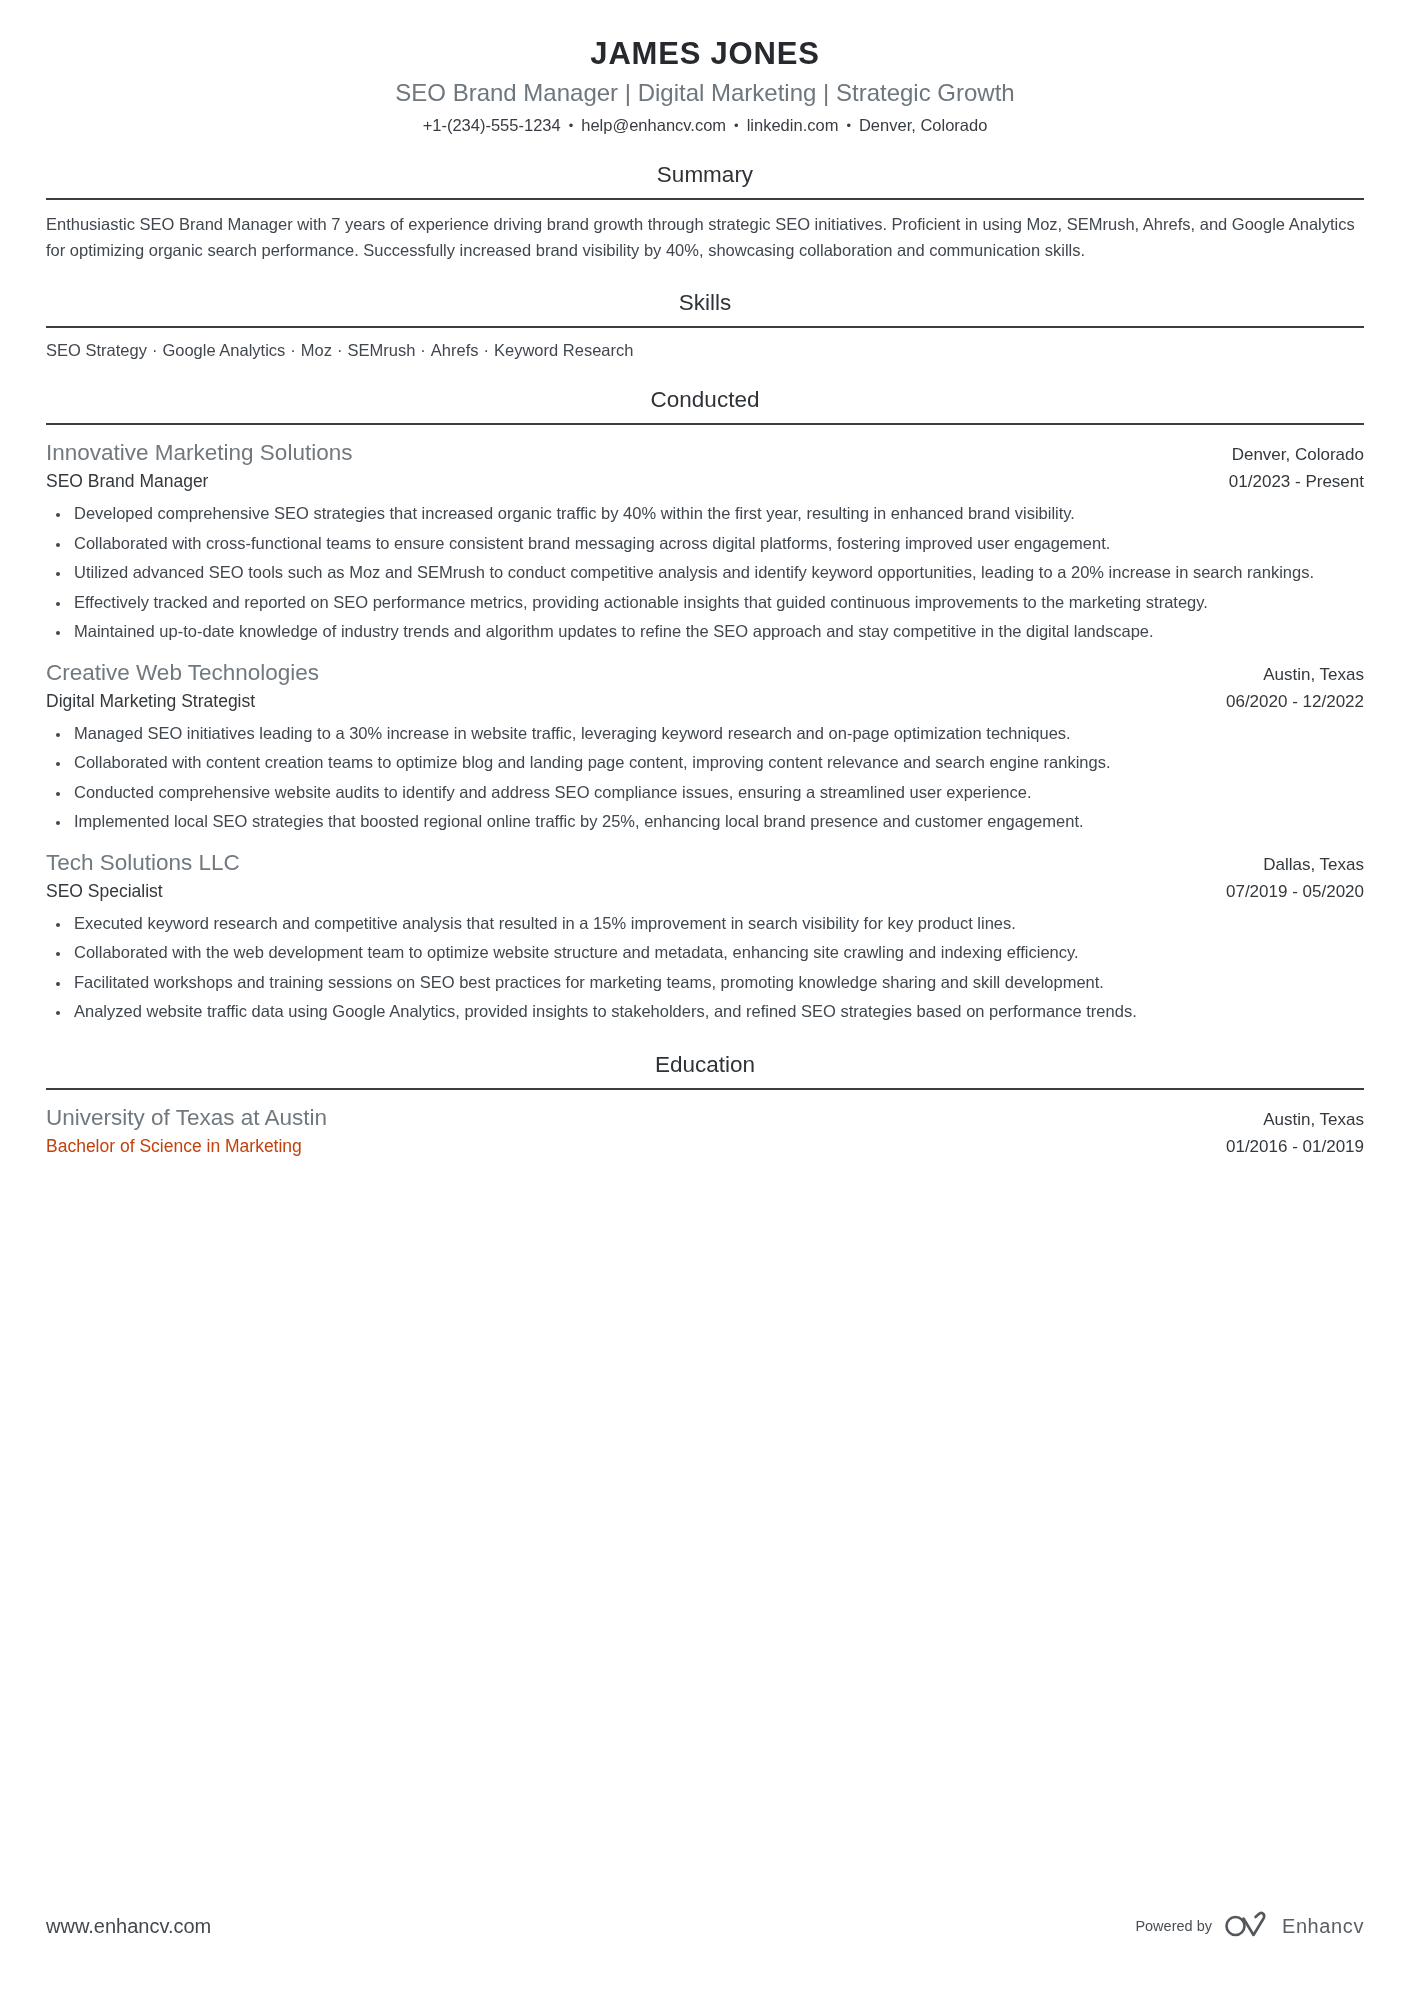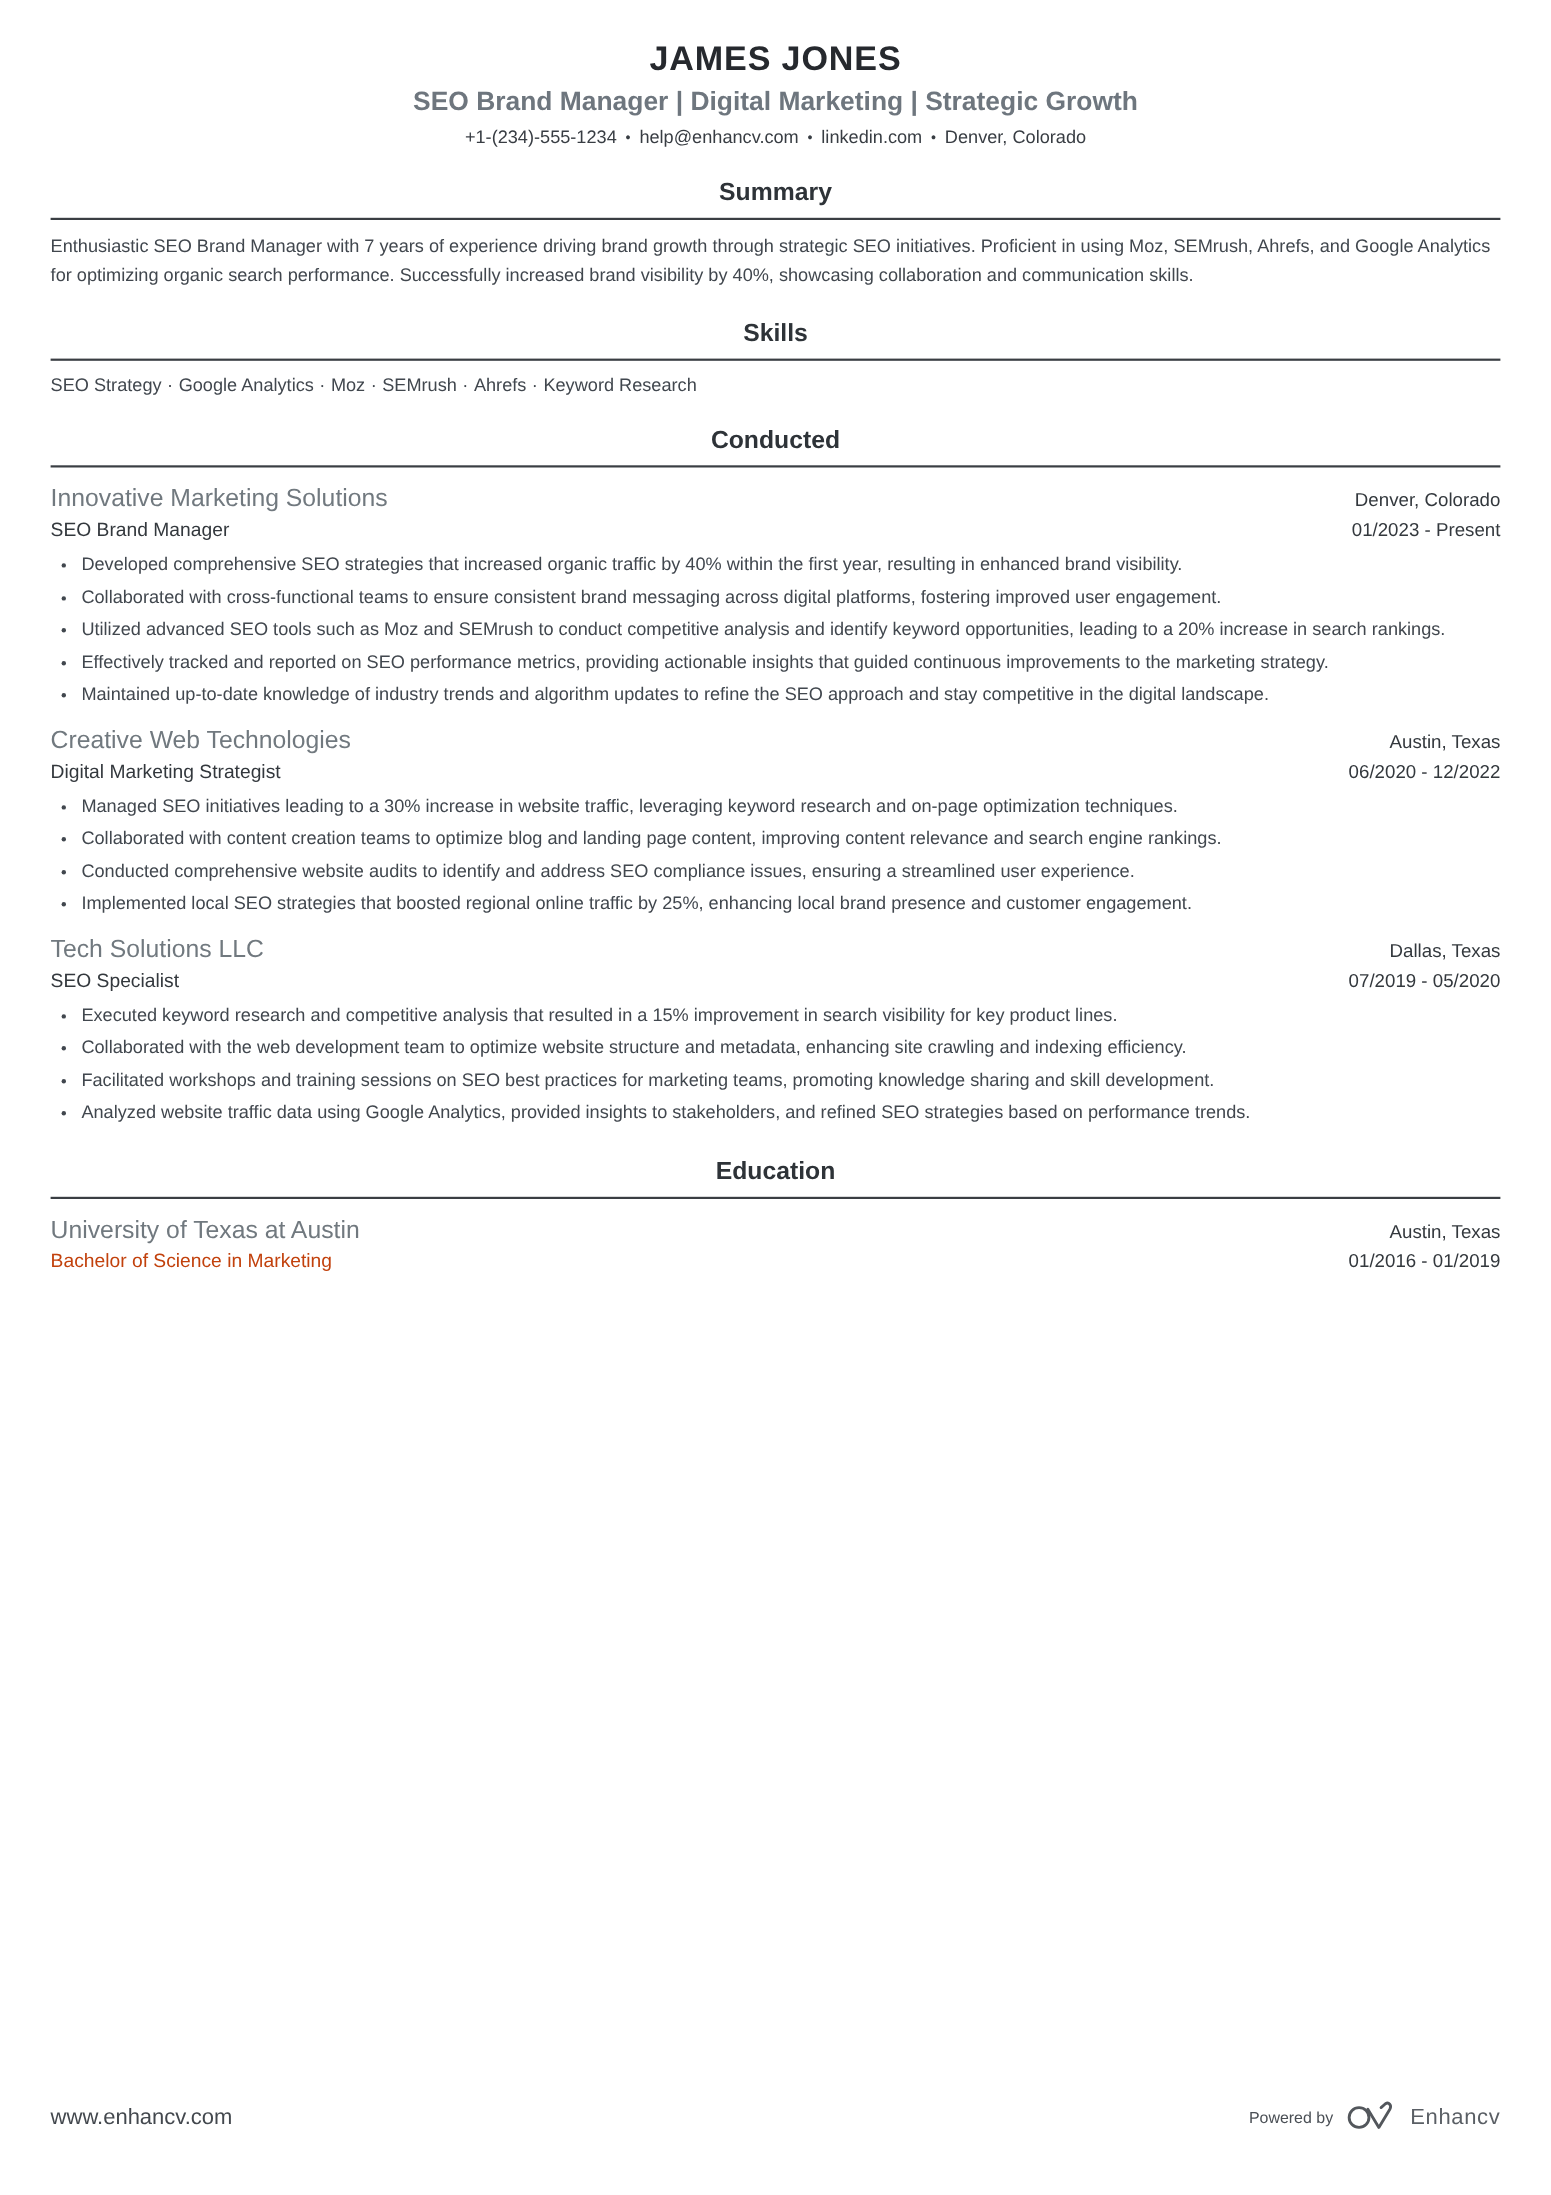--- a/index.html
+++ b/index.html
@@ -21,21 +21,21 @@
     text-align: center;
     font-size: 31px;
     font-weight: 800;
     letter-spacing: 0.8px;
     color: #26292e;
   }
   .tagline {
     margin-top: 7px;
     text-align: center;
     font-size: 24px;
-    font-weight: 700;
+    font-weight: 400;
     color: #6e767e;
   }
   .contact {
     margin-top: 9px;
     text-align: center;
     font-size: 16.5px;
     color: #383d43;
   }
   .contact .sep {
     display: inline-block;
@@ -43,21 +43,21 @@
     font-size: 13px;
     vertical-align: 1px;
     color: #383d43;
   }
 
   
   .section-title {
     margin-top: 27px;
     text-align: center;
     font-size: 22.5px;
-    font-weight: 700;
+    font-weight: 400;
     color: #2e3338;
   }
   .rule {
     margin-top: 10px;
     border-top: 2px solid #3a3e43;
   }
   .body-text {
     margin-top: 11px;
     font-size: 16.5px;
     line-height: 26px;

